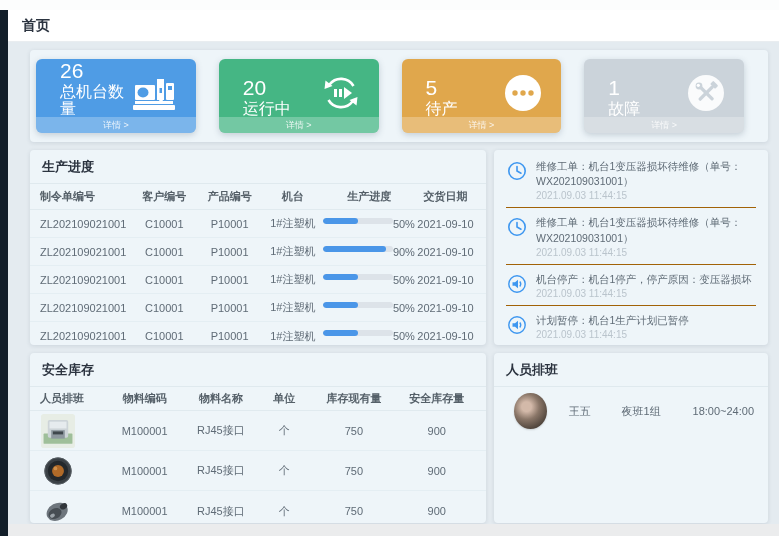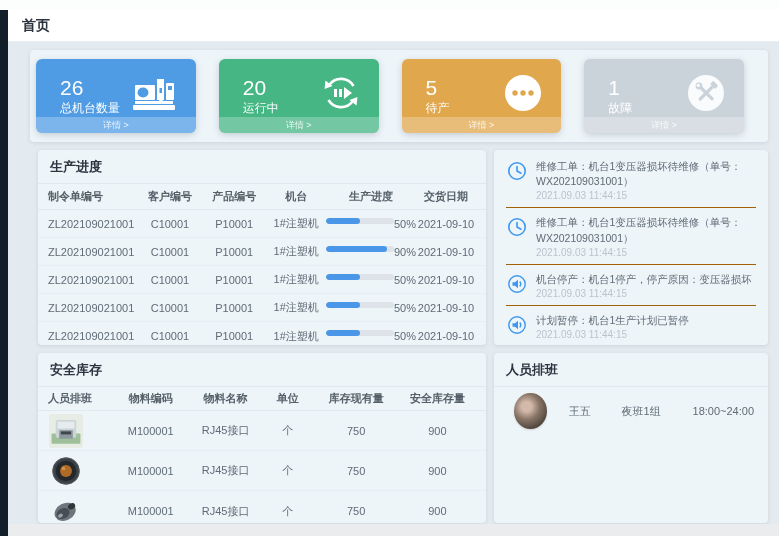--- a/index.html
+++ b/index.html
@@ -25,30 +25,30 @@
     padding:0 24px 0 6px; margin-bottom:8px; }
   .card { flex:1; height:74px; border-radius:6px; box-shadow:0 2px 6px rgba(70,90,110,.25);
     color:#fff; overflow:hidden; cursor:pointer; }
   .card-blue   { background:#4f9ce5; }
   .card-green  { background:#45b684; }
   .card-orange { background:#e0a74c; }
   .card-gray   { background:#cbd3da; }
   .card-body { height:58px; display:flex; align-items:flex-end; justify-content:space-between;
     padding:4px 18px 0 24px; }
   .card-value { font-size:21px; line-height:24px; }
-  .card-label { font-size:12px; line-height:17px; }
+  .card-label { font-size:16px; line-height:17px; }
   .card-footer { height:16px; background:rgba(255,255,255,.25); text-align:center;
     font-size:9px; line-height:16px; color:rgba(255,255,255,.85); }
 
   
   .panel-title { font-size:13px; font-weight:bold; color:#2c3440;
     padding:8px 12px 7px; border-bottom:1px solid #dfe9ee; }
 
   
-  .row-2col { display:flex; gap:8px; margin-bottom:8px;margin-left:8px; }
+  .row-2col { display:flex; gap:8px; margin-bottom:8px; }
   .panel-left { width:456px; }
   .panel-right { width:274px; }
   .mid { height:195px; }
   .bot { height:170px; }
 
   
   .prod-grid { display:grid; grid-template-columns:21% 15% 15% 14% 21% 14%; align-items:center; }
   .prod-head { height:26px; font-size:11px; font-weight:bold; color:#556069;
     padding:0 10px; border-bottom:1px solid #e0eaef; }
   .prod-row { height:28px; font-size:11px; color:#5f6b76; padding:0 10px;

